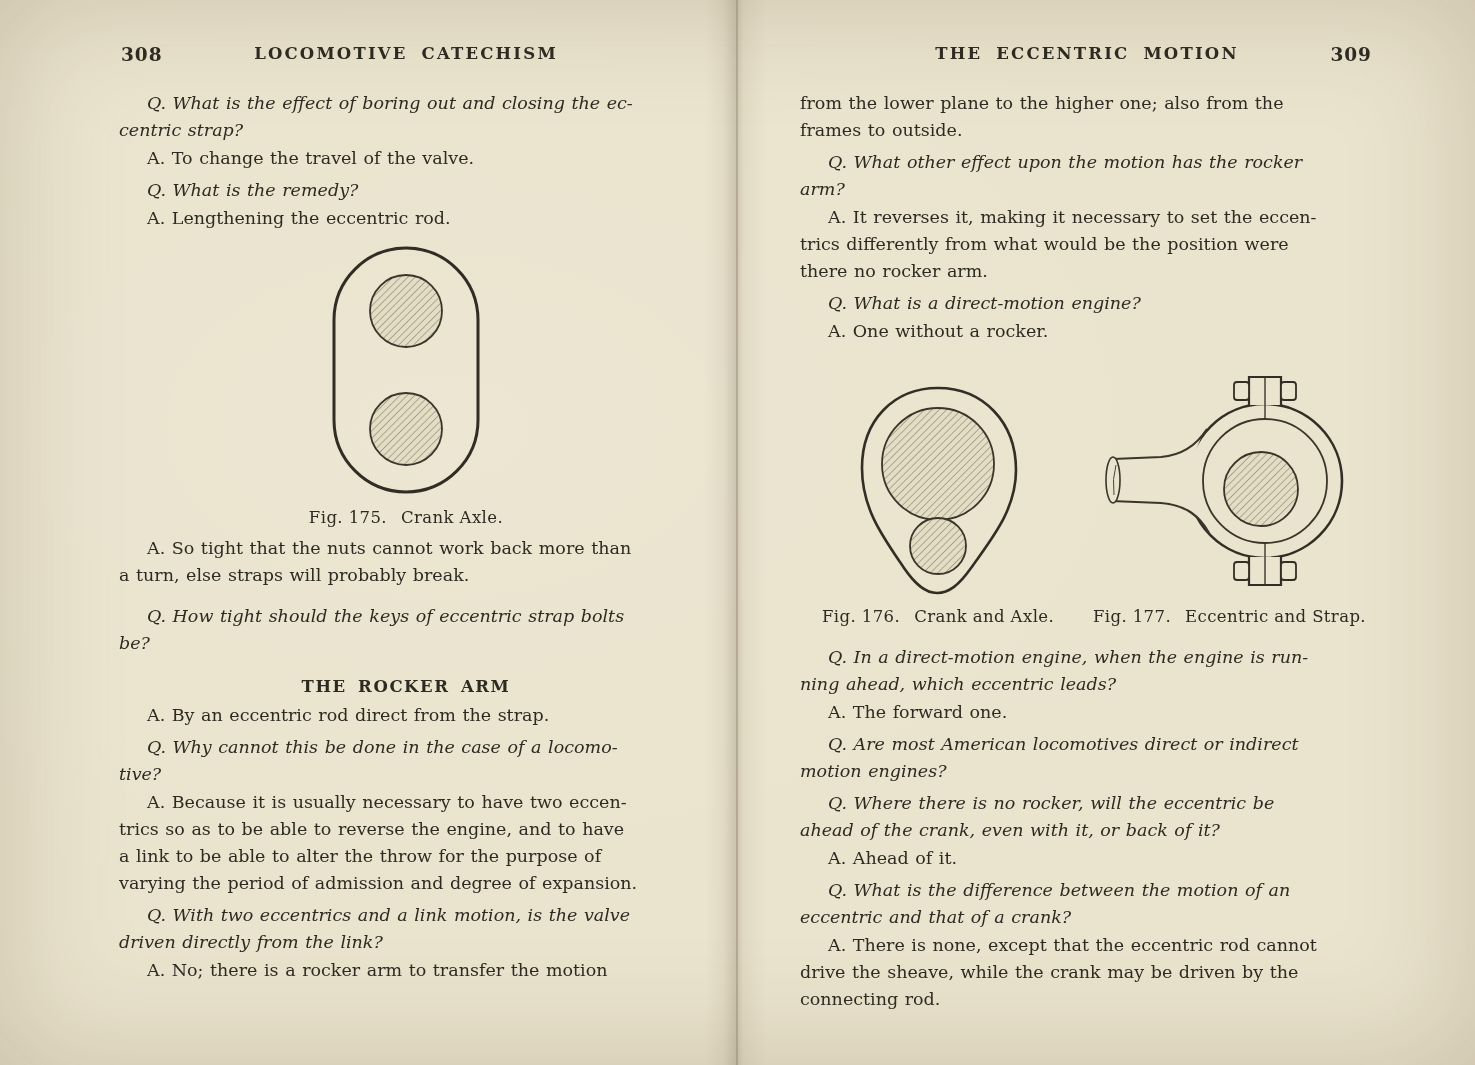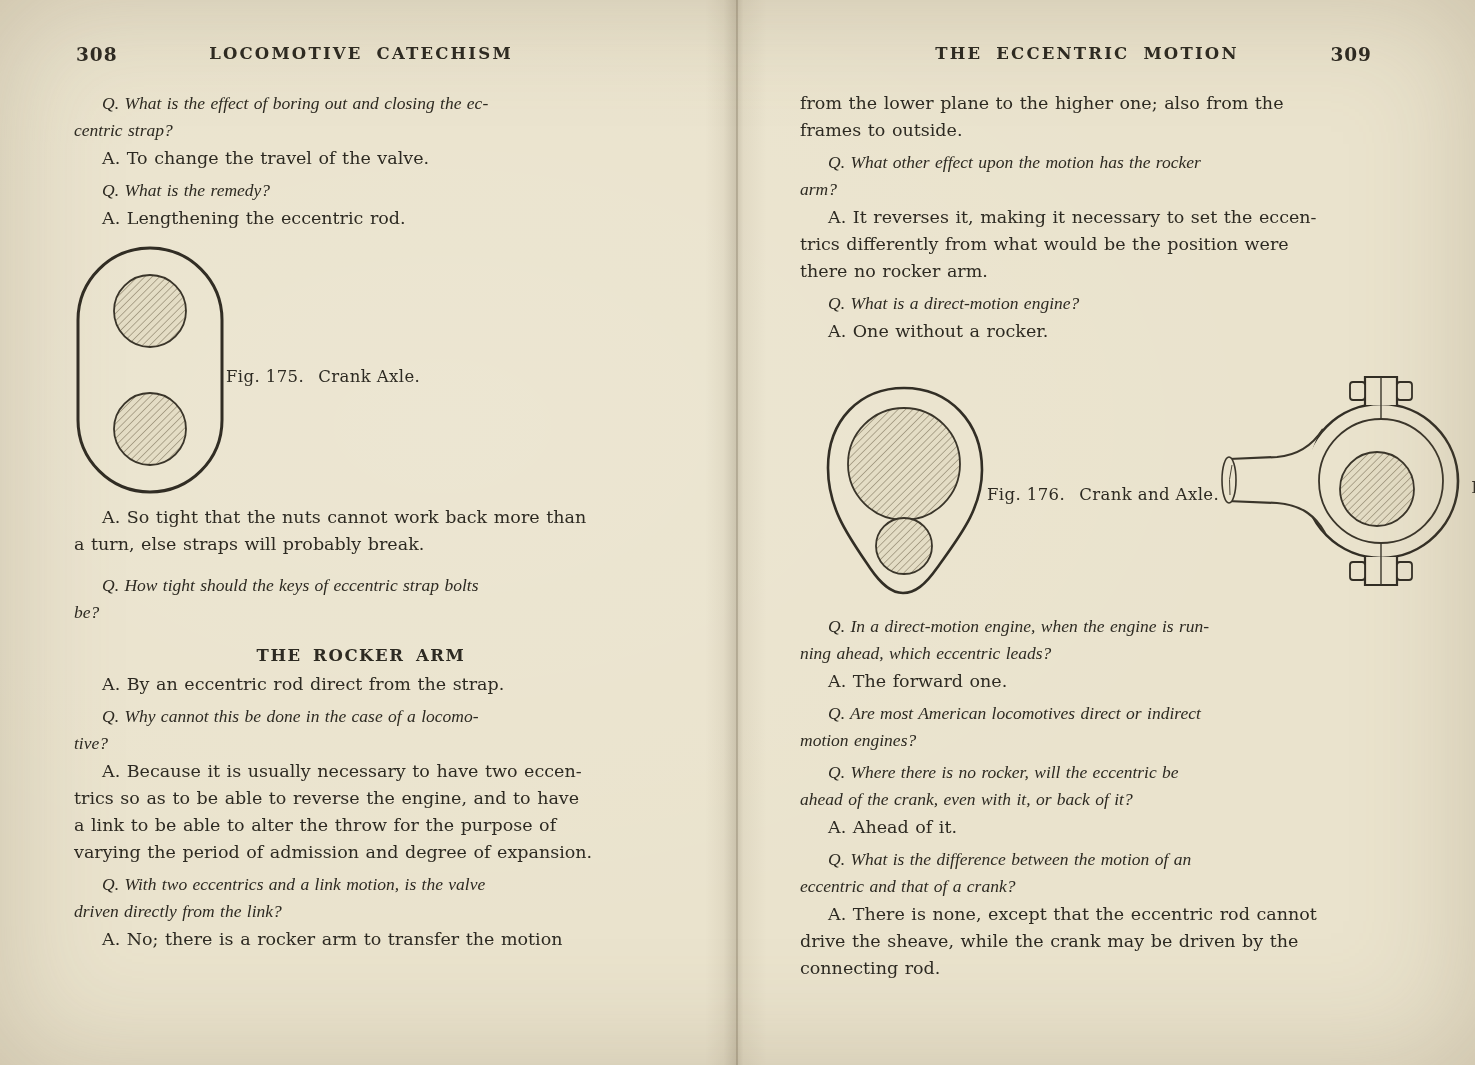--- a/index.html
+++ b/index.html
@@ -30,21 +30,21 @@
       rgba(0,0,0,0) 100%);
   }
   .crease{
     position:absolute;top:0;bottom:0;left:736px;width:2px;pointer-events:none;
     background:rgba(85,74,52,.22);
   }
   .page{position:absolute;top:0;height:100%;}
   .page-left{left:0;width:737px;}
   .page-right{left:737px;width:830px;}
   .col{position:relative;width:574px;padding-top:44px;}
-  .page-left .col{margin-left:74px;}
+  .page-left .col{margin-left:119px;}
   .page-right .col{margin-left:63px;}
 
   .running-head{
     position:relative;height:24px;margin-bottom:22px;
     font-size:17px;letter-spacing:2.2px;word-spacing:6px;
     color:#2b2820;
   }
   .running-title{
     position:absolute;left:0;right:0;text-align:center;
     font-weight:700;font-size:16.5px;
@@ -54,31 +54,31 @@
   .page-num.right{right:2px;}
 
   .para{
     margin:0;
     font-size:17.5px;line-height:27px;
     word-spacing:1px;
     white-space:pre-line;
     text-indent:28px;
     color:#2d2a22;
   }
-  .para.q{font-style:italic;margin-top:5px;font-family:Liberation Serif, serif;}
+  .para.q{font-style:italic;margin-top:5px;}
   .para.a{margin-top:1px;}
   .para.cont{text-indent:0;}
 
   .sect-heading{
     margin:20px 0 6px 0;
     text-align:center;font-weight:700;
     font-size:16.5px;letter-spacing:1.6px;word-spacing:4px;
   }
 
-  .fig-block{display:flex;flex-direction:row;align-items:center;}
+  .fig-block{display:flex;flex-direction:column;align-items:center;}
   .fig-block.single{margin:12px 0 8px 0;}
   .fig-caption{
     margin-top:12px;font-size:16.5px;letter-spacing:.4px;color:#2d2a22;
     white-space:nowrap;
   }
   .fig-caption .cap-label{margin-right:14px;}
   .figures-row{
     display:flex;margin-top:22px;align-items:flex-end;justify-content:space-between;
     padding:0 8px 0 22px;
   }

